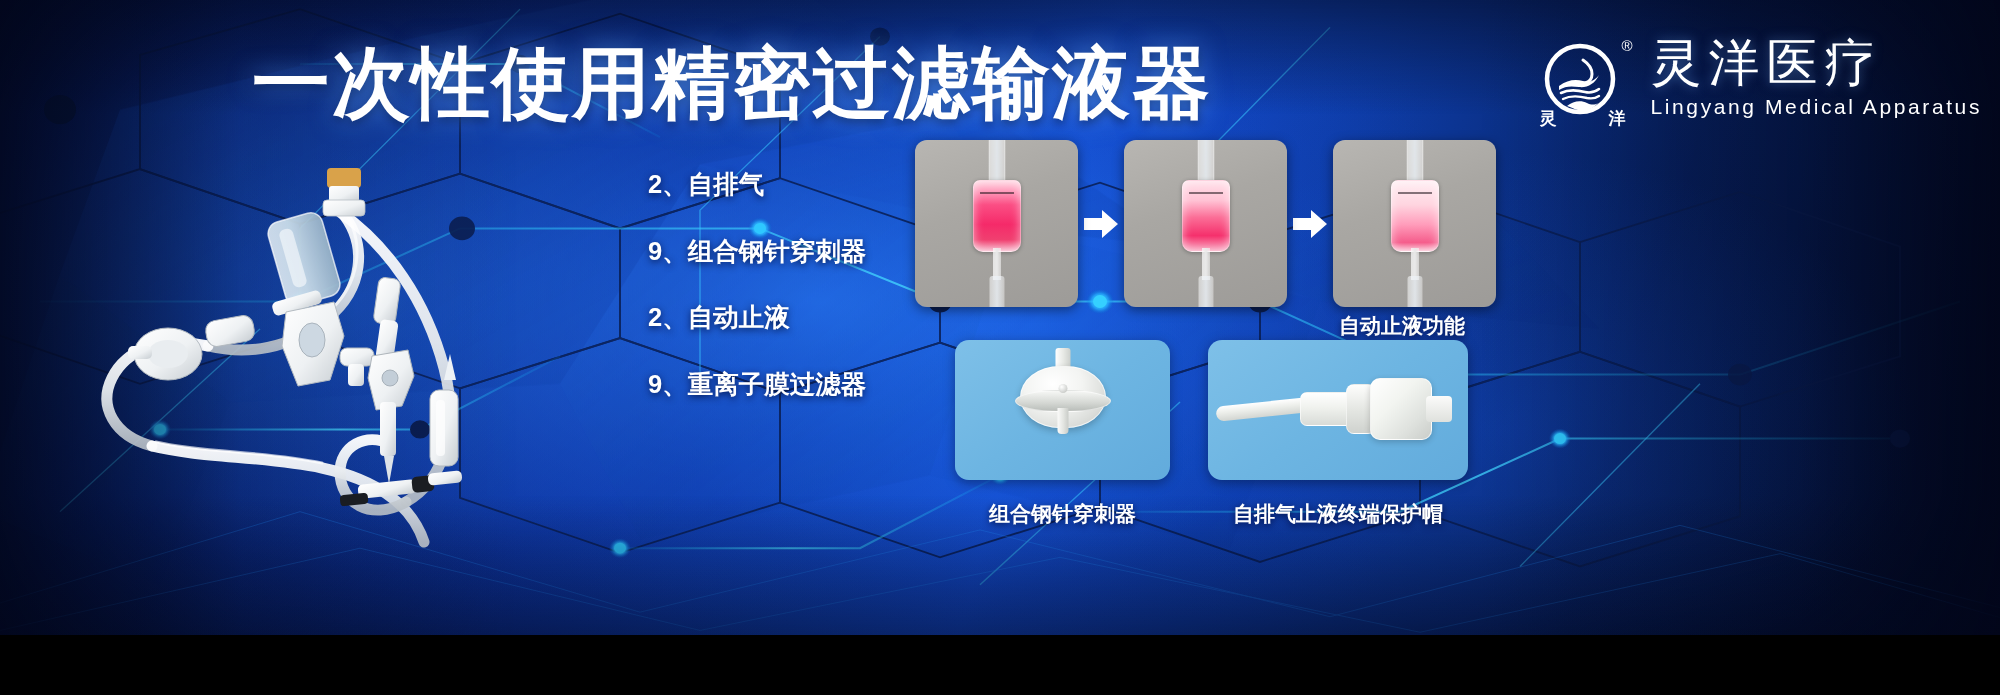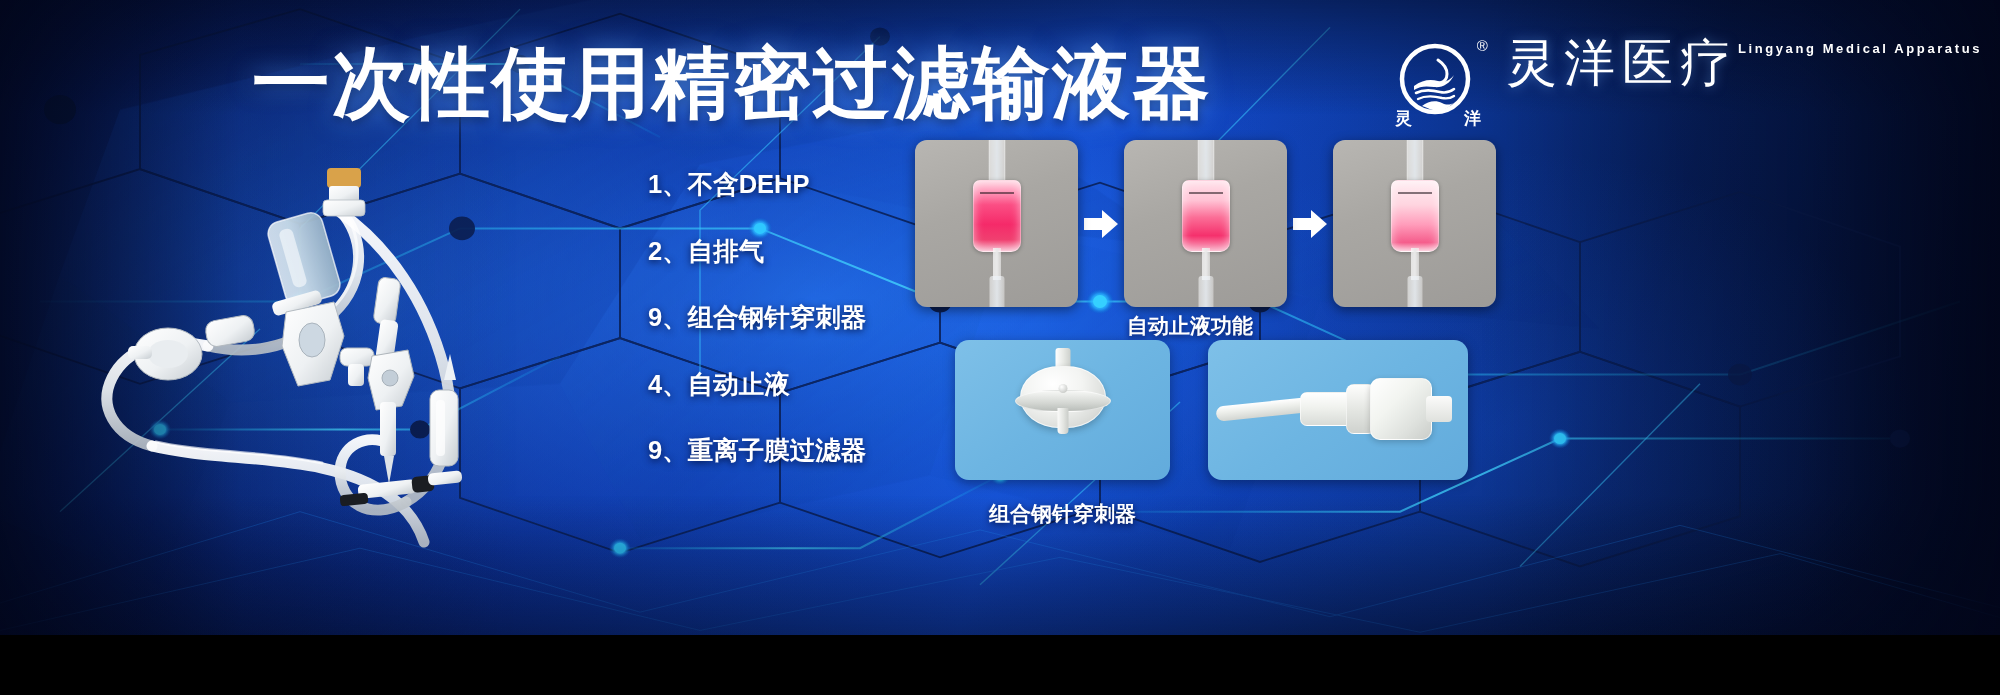--- a/index.html
+++ b/index.html
@@ -37,27 +37,27 @@
   
   .logo{position:absolute;right:18px;top:36px;display:flex;align-items:flex-start;gap:22px;}
   .logo-mark{position:relative;width:92px;height:92px;flex:0 0 auto;}
   .logo-reg{
     position:absolute;right:-4px;top:2px;color:#fff;font-size:15px;line-height:1;
   }
   .logo-cn-small{
     position:absolute;left:0;top:74px;width:92px;display:flex;justify-content:space-between;
     color:#fff;font-size:17px;font-weight:bold;line-height:1;padding:0 3px;
   }
-  .logo-text{display:flex;}
+  .logo-text{display:flex;flex-direction:column;}
   .logo-cn{
     color:#fff;font-size:51px;line-height:1.05;font-weight:500;letter-spacing:7px;
     text-shadow:0 0 12px rgba(120,180,255,0.5);
   }
   .logo-en{
-    color:#ffffff;font-size:13px;letter-spacing:2.6px;margin-top:5px;font-weight:700;
+    color:#ffffff;font-size:21px;letter-spacing:2.6px;margin-top:5px;font-weight:400;
     white-space:nowrap;
   }
   
   .features{position:absolute;left:648px;top:172px;width:330px;}
   .feature{
     color:#ffffff;font-size:25.5px;font-weight:bold;line-height:1;
     margin-bottom:41px;white-space:nowrap;
     text-shadow:0 2px 7px rgba(0,15,60,0.85);
   }
   .feature:last-child{margin-bottom:0;}
@@ -98,21 +98,21 @@
   }
   .demo-card .dark-line{
     position:absolute;left:50%;top:52px;transform:translateX(-50%);
     width:34px;height:2px;background:rgba(30,20,25,0.55);
   }
   .arrow-sep{
     width:46px;display:flex;align-items:center;justify-content:center;
   }
   .arrow-sep svg{display:block;}
   .demo-caption{
-    position:absolute;left:915px;top:312px;width:550px;text-align:center;
+    position:absolute;left:915px;top:312px;width:550px;text-align:right;
     color:#fff;font-size:21px;font-weight:bold;text-shadow:0 2px 6px rgba(0,10,50,0.8);
   }
   .prod-row{position:absolute;left:955px;top:340px;display:flex;gap:38px;}
   .prod-card{
     width:215px;height:140px;border-radius:14px;overflow:hidden;position:relative;
     background:linear-gradient(145deg,#7ec0e8 0%,#6db5e2 50%,#62abdc 100%);
     box-shadow:0 3px 12px rgba(0,0,0,0.35);
   }
   .prod-card.wide{width:260px;}
   .prod-caption{
@@ -394,24 +394,23 @@
       <g>
         <rect x="318" y="332" width="58" height="14" rx="5" fill="url(#partG)" transform="rotate(-6 347 339)"></rect>
         <rect x="300" y="344" width="28" height="11" rx="4" fill="#1a1d22" transform="rotate(-6 314 349)"></rect>
         <rect x="372" y="326" width="22" height="16" rx="5" fill="#1a1d22" transform="rotate(-6 383 334)"></rect>
         <rect x="388" y="322" width="34" height="12" rx="5" fill="url(#partG)" transform="rotate(-6 405 328)"></rect>
       </g>
     </svg>
   </div>
 
   <div class="features">
-    <div class="feature">1、不含DEHP</div>
     <div class="feature">2、自排气</div>
     <div class="feature">9、组合钢针穿刺器</div>
-    <div class="feature">4、自动止液</div>
+    <div class="feature">2、自动止液</div>
     <div class="feature">9、重离子膜过滤器</div>
   </div>
 
   <div class="demo-row">
     <div class="demo-card">
       <div class="tube-top"></div>
       <div class="chamber"></div>
       <div class="dark-line"></div>
       <div class="needle"></div>
       <div class="tube-bot"></div>
@@ -453,14 +452,15 @@
     </div>
     <div class="prod-card wide">
       <div class="cap-tube"></div>
       <div class="cap-connector"></div>
       <div class="cap-ring"></div>
       <div class="cap-body"></div>
       <div class="cap-tip"></div>
     </div>
   </div>
   <div class="prod-caption c1">组合钢针穿刺器</div>
+  <div class="prod-caption c2">自排气止液终端保护帽</div>
 
 </div>
 
 </body></html>

